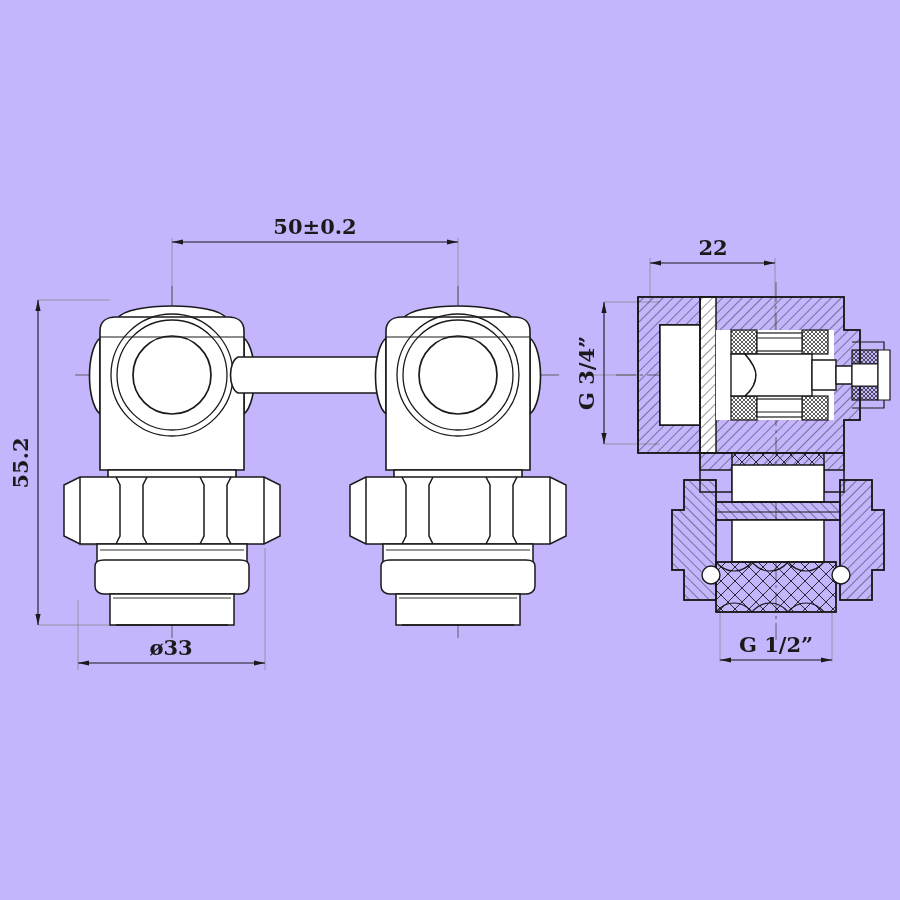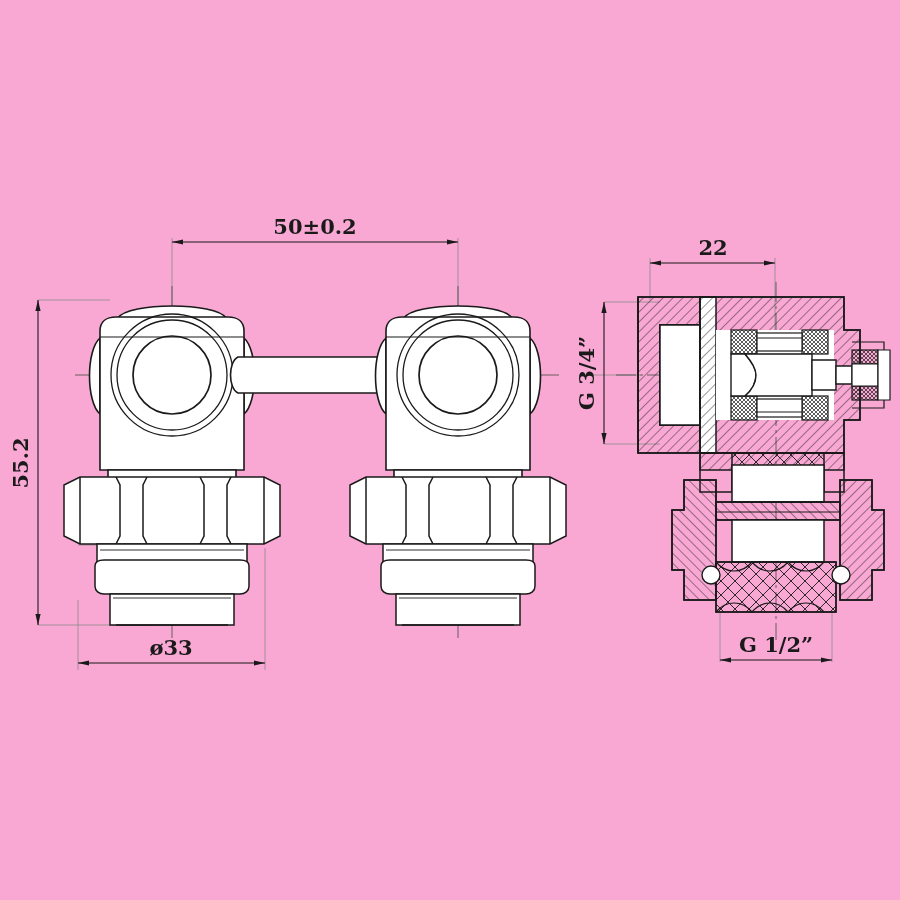--- a/index.html
+++ b/index.html
@@ -5,21 +5,21 @@
 <style>
   html, body {
     margin: 0;
     padding: 0;
     background: #ffffff;
   }
   #page {
     position: relative;
     width: 900px;
     height: 900px;
-    background: #f9a8d4;
+    background: #c4b5fd;
     overflow: hidden;
     font-family: "DejaVu Serif", serif;
   }
   #drawing {
     position: absolute;
     left: 0;
     top: 0;
     width: 900px;
     height: 900px;
   }

